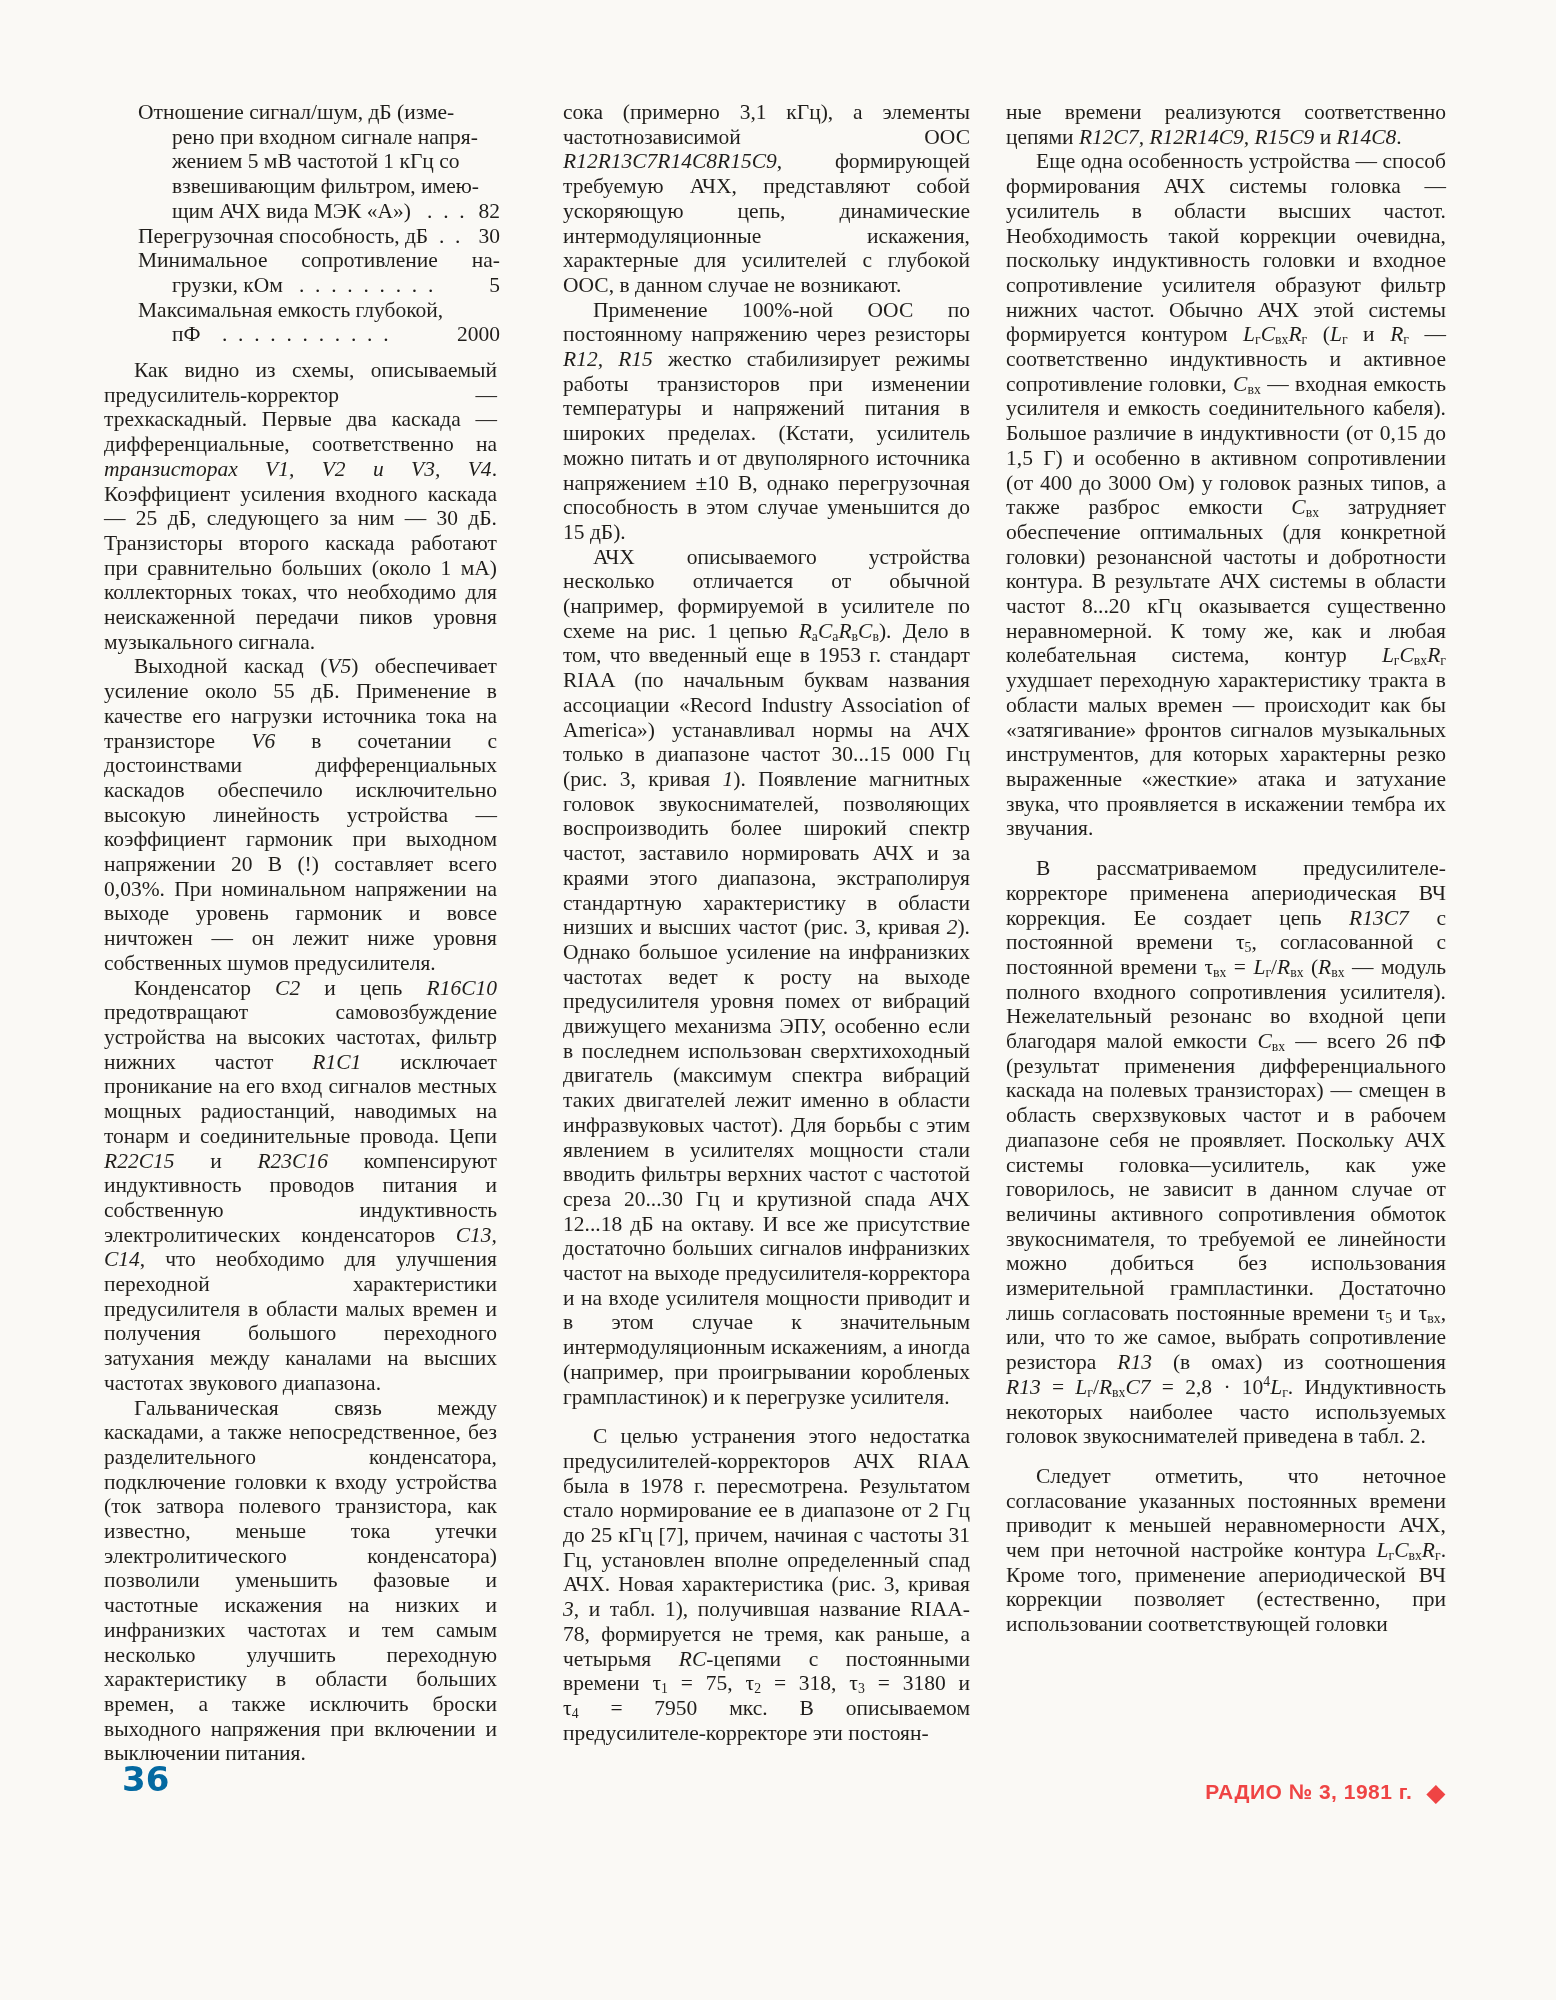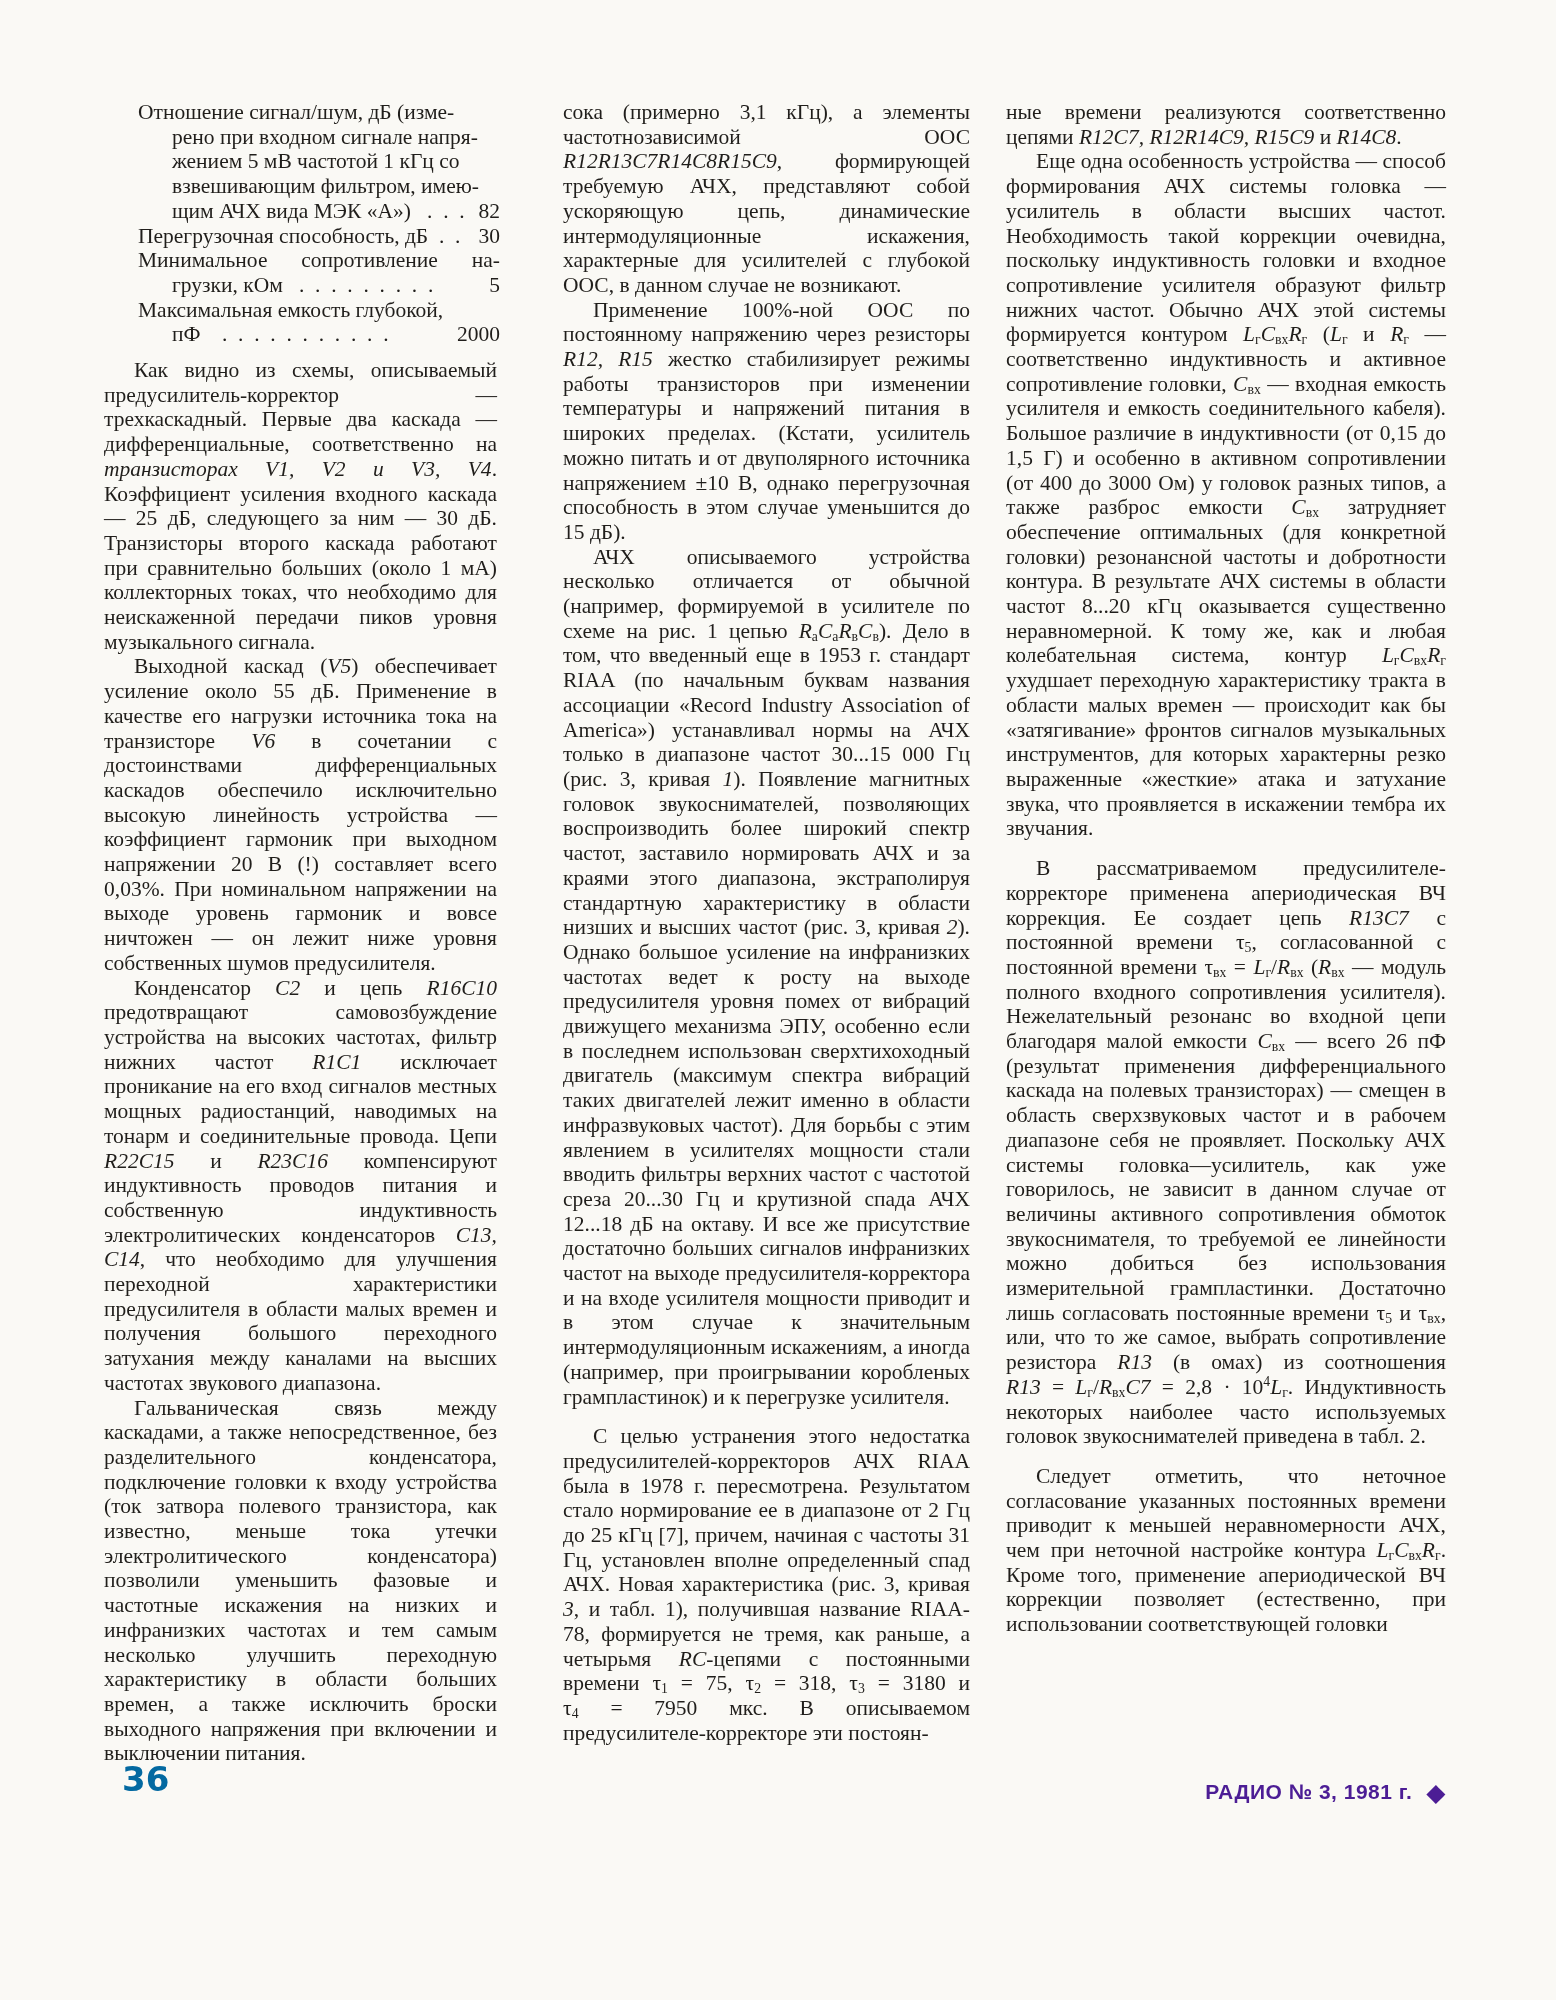--- a/index.html
+++ b/index.html
@@ -40,21 +40,21 @@
     position: absolute; left: 122px; top: 1760px;
     font-family: "DejaVu Sans", "Liberation Sans", sans-serif;
     font-weight: bold; font-size: 34px; line-height: 38px;
     color: #0369a1;
   }
   .footer {
     position: absolute; left: 1006px; top: 1779px; width: 440px;
     text-align: right;
     font-family: "Liberation Sans", "DejaVu Sans", sans-serif;
     font-weight: bold; font-size: 21px; line-height: 26px;
-    letter-spacing: 0.5px; color: #4c1d95;
+    letter-spacing: 0.5px; color: #ef4444;
     white-space: nowrap;
   }
   .diamond { font-size: 25px; margin-left: 14px; vertical-align: -2px; }
 </style>
 </head>
 <body>
 
 <div class="page">
   <div class="specs" id="specs">
       <div class="spec-line"><span>Отношение сигнал/шум, дБ (изме-</span></div>

